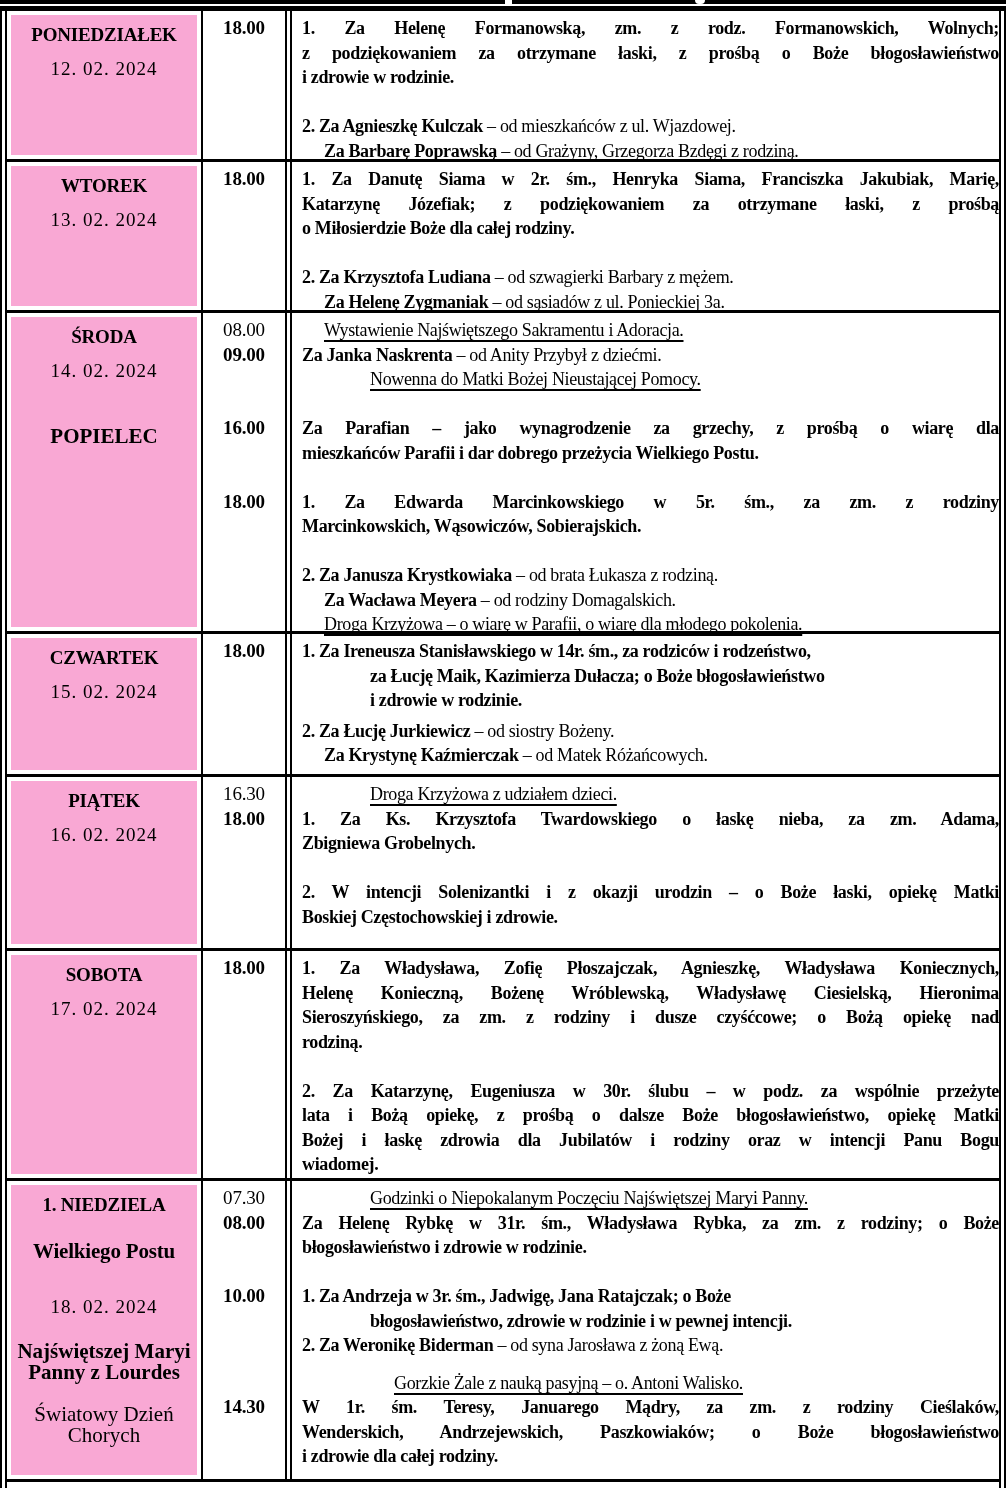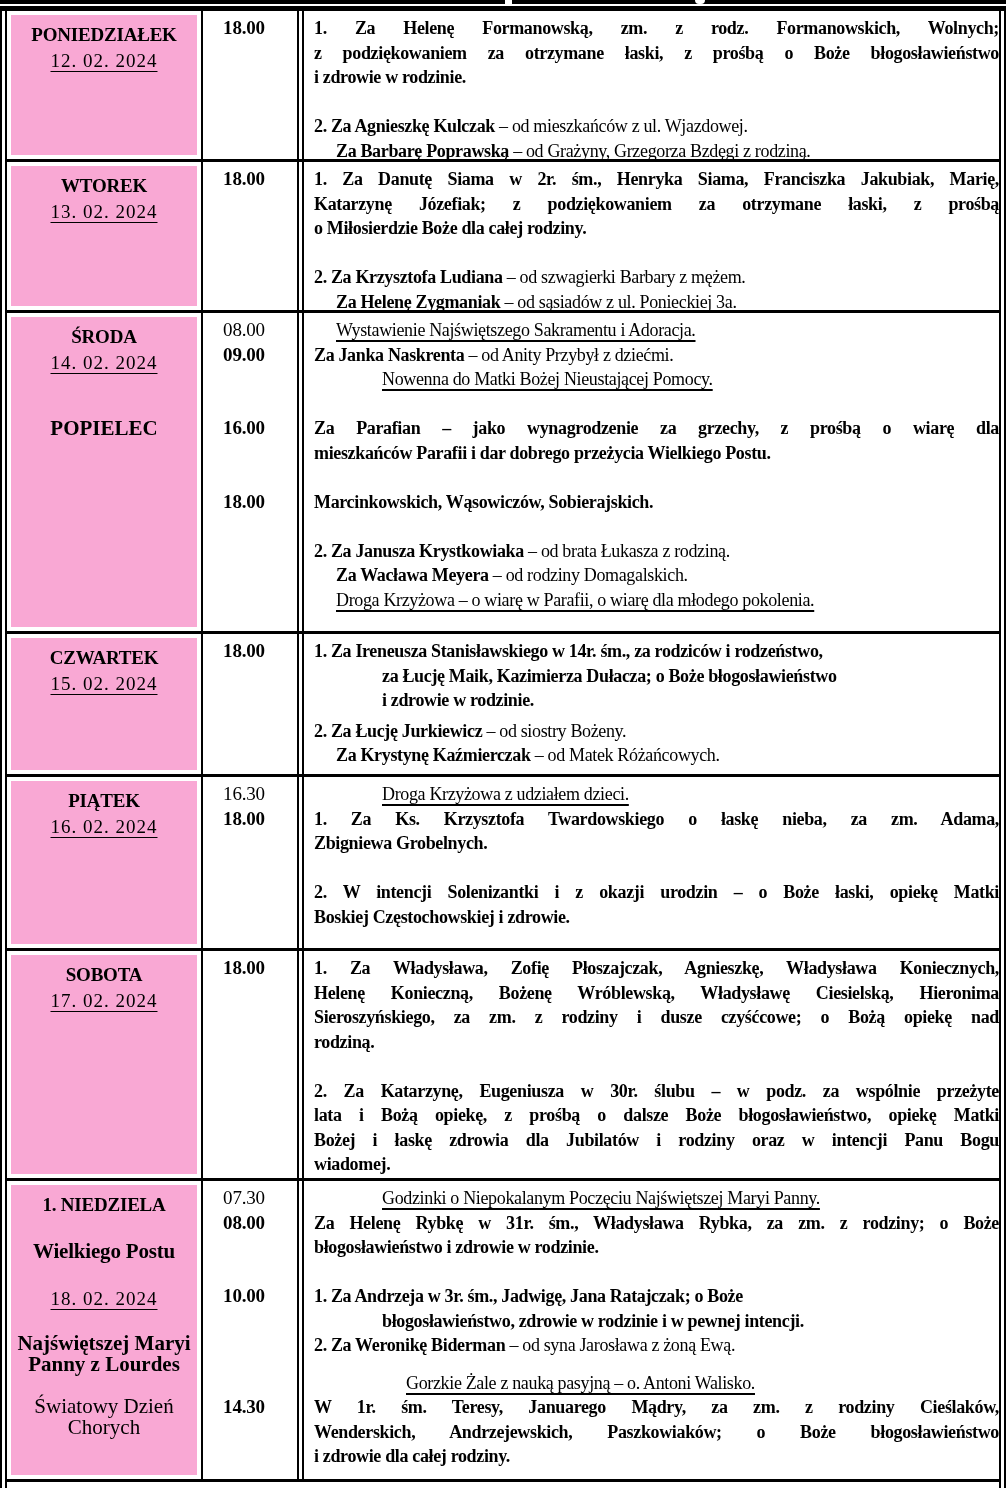--- a/index.html
+++ b/index.html
@@ -27,29 +27,29 @@
   .row:nth-child(5){min-height:171px;}
   .row:nth-child(6){min-height:227px;}
   .row:nth-child(7){flex:1;min-height:298px;}
   #bottom-line{border-top:3px solid #000;height:6px;flex:none;}
 
   
   .day-wrap{flex:none;width:194px;box-sizing:border-box;padding:4px 4px 4px 4px;}
   .day-cell{background:#f9a8d4;height:100%;box-sizing:border-box;text-align:center;padding-top:5px;}
   .d-title{font-size:19px;font-weight:700;letter-spacing:-0.2px;line-height:26px;margin-top:2px;}
   .d-title2{font-size:21px;font-weight:700;letter-spacing:-0.2px;line-height:27px;margin-top:20px;}
-  .d-date{font-size:19px;line-height:26px;letter-spacing:1px;
-          text-decoration:underline;text-underline-offset:4px;}
+  .d-date{font-size:19px;line-height:26px;margin-top:8px;letter-spacing:1px;
+          text-underline-offset:4px;}
   .d-gap{height:21px;}
   .d-subb{font-size:21px;font-weight:700;line-height:21px;}
   .d-sub{font-size:21px;line-height:21px;}
 
   
   .segs{flex:1;display:flex;flex-direction:column;min-width:0;}
-  .seg{display:flex;align-items:stretch;gap:12px;}
+  .seg{display:flex;align-items:stretch;}
   .seg:last-child{flex:1;}
   .seg-time{flex:none;width:84px;box-sizing:border-box;border-left:2.5px solid #000;
             text-align:center;font-size:19px;letter-spacing:-0.2px;line-height:24.5px;}
   .seg-time.b{font-weight:700;}
   .seg-text{flex:1;min-width:0;box-sizing:border-box;border-left:7px double #000;
             padding-left:10px;font-size:18px;letter-spacing:-0.35px;font-family:Liberation Serif, serif;}
   .seg:first-child .seg-time,.seg:first-child .seg-text{padding-top:5px;}
 
   .cl{line-height:24.5px;min-height:24.5px;}
   .cl.j{text-align:justify;text-align-last:justify;height:24.5px;overflow:hidden;}
@@ -146,20 +146,21 @@
             <div class="seg-text">
               <div class="gap"></div>
               <div class="cl j b"><span>Za Parafian – jako wynagrodzenie za grzechy, z prośbą o wiarę dla</span></div>
               <div class="cl b"><span>mieszkańców Parafii i dar dobrego przeżycia Wielkiego Postu.</span></div>
             </div>
           </div>
           <div class="seg">
             <div class="seg-time b" style="padding-top: 24.5px;">18.00</div>
             <div class="seg-text">
               <div class="gap"></div>
+              <div class="cl j b"><span>1. Za Edwarda Marcinkowskiego w 5r. śm., za zm. z rodziny</span></div>
               <div class="cl b"><span>Marcinkowskich, Wąsowiczów, Sobierajskich.</span></div>
               <div class="gap"></div>
               <div class="cl"><span class="b">2. Za Janusza Krystkowiaka</span><span> – od brata Łukasza z rodziną.</span></div>
               <div class="cl ind1"><span class="b">Za Wacława Meyera</span><span> – od rodziny Domagalskich.</span></div>
               <div class="cl u ind1">Droga Krzyżowa – o wiarę w Parafii, o wiarę dla młodego pokolenia.</div>
             </div>
           </div>
         </div>
       </div>
       <div class="row">

